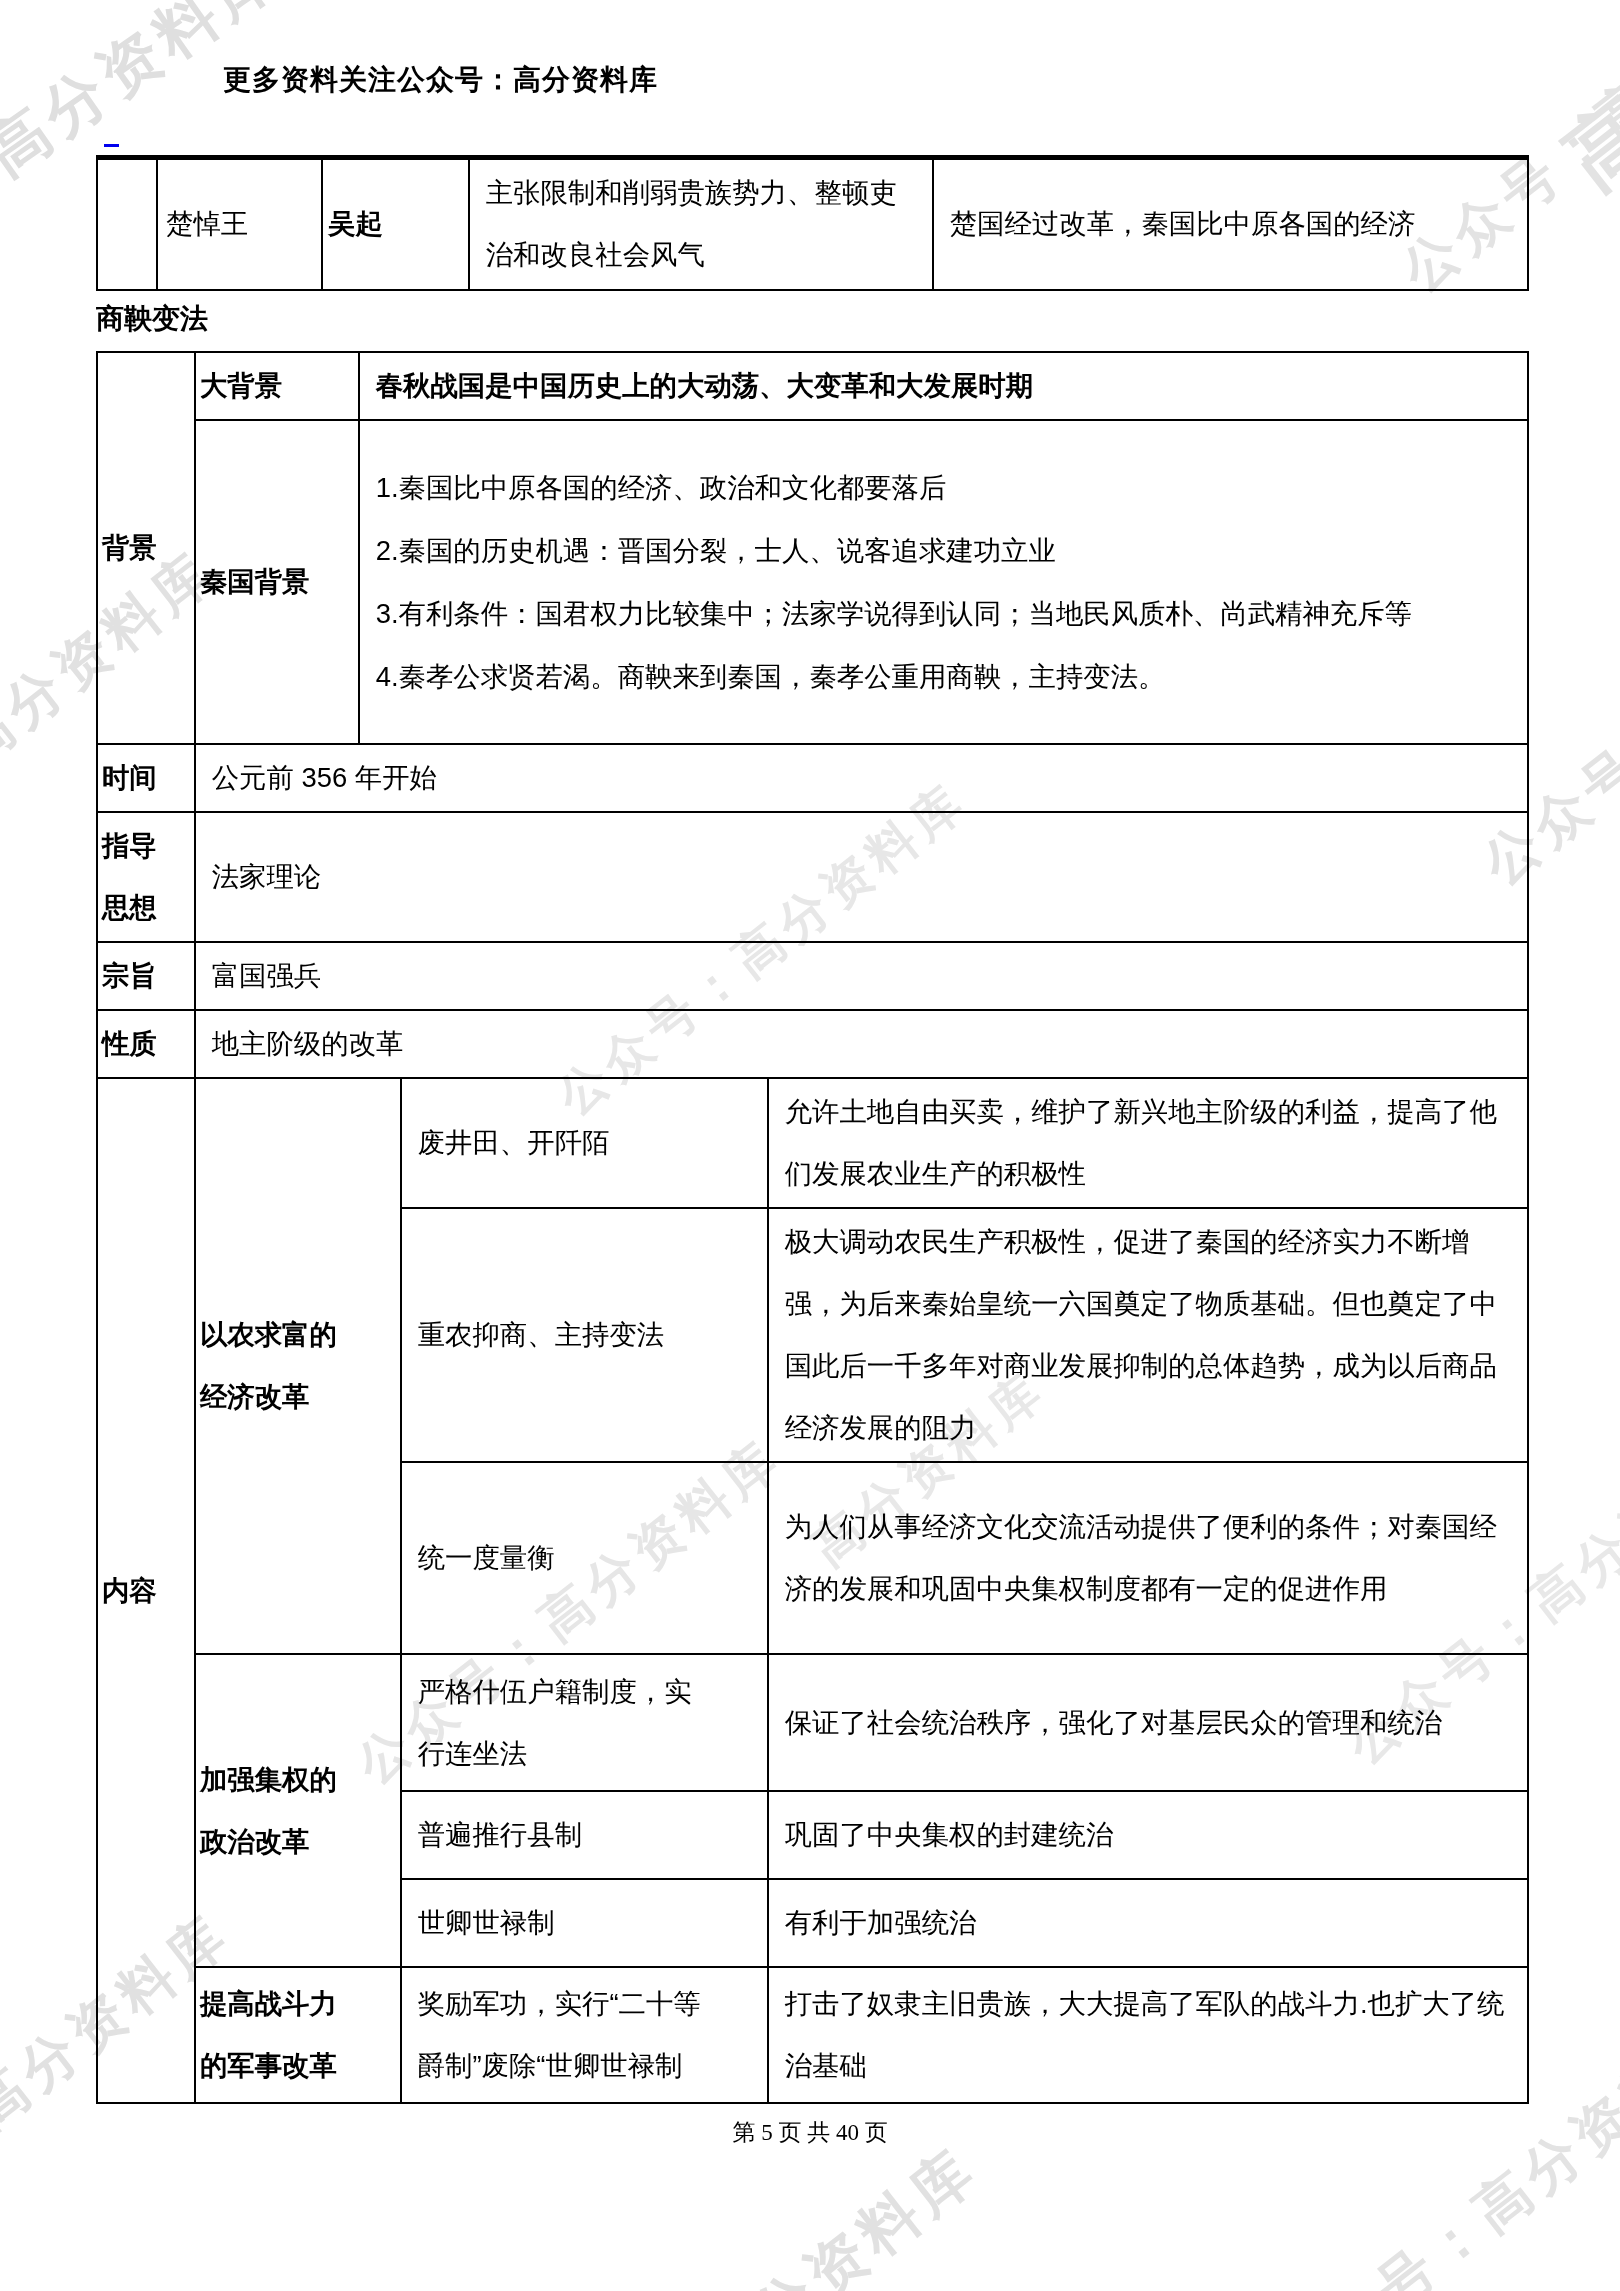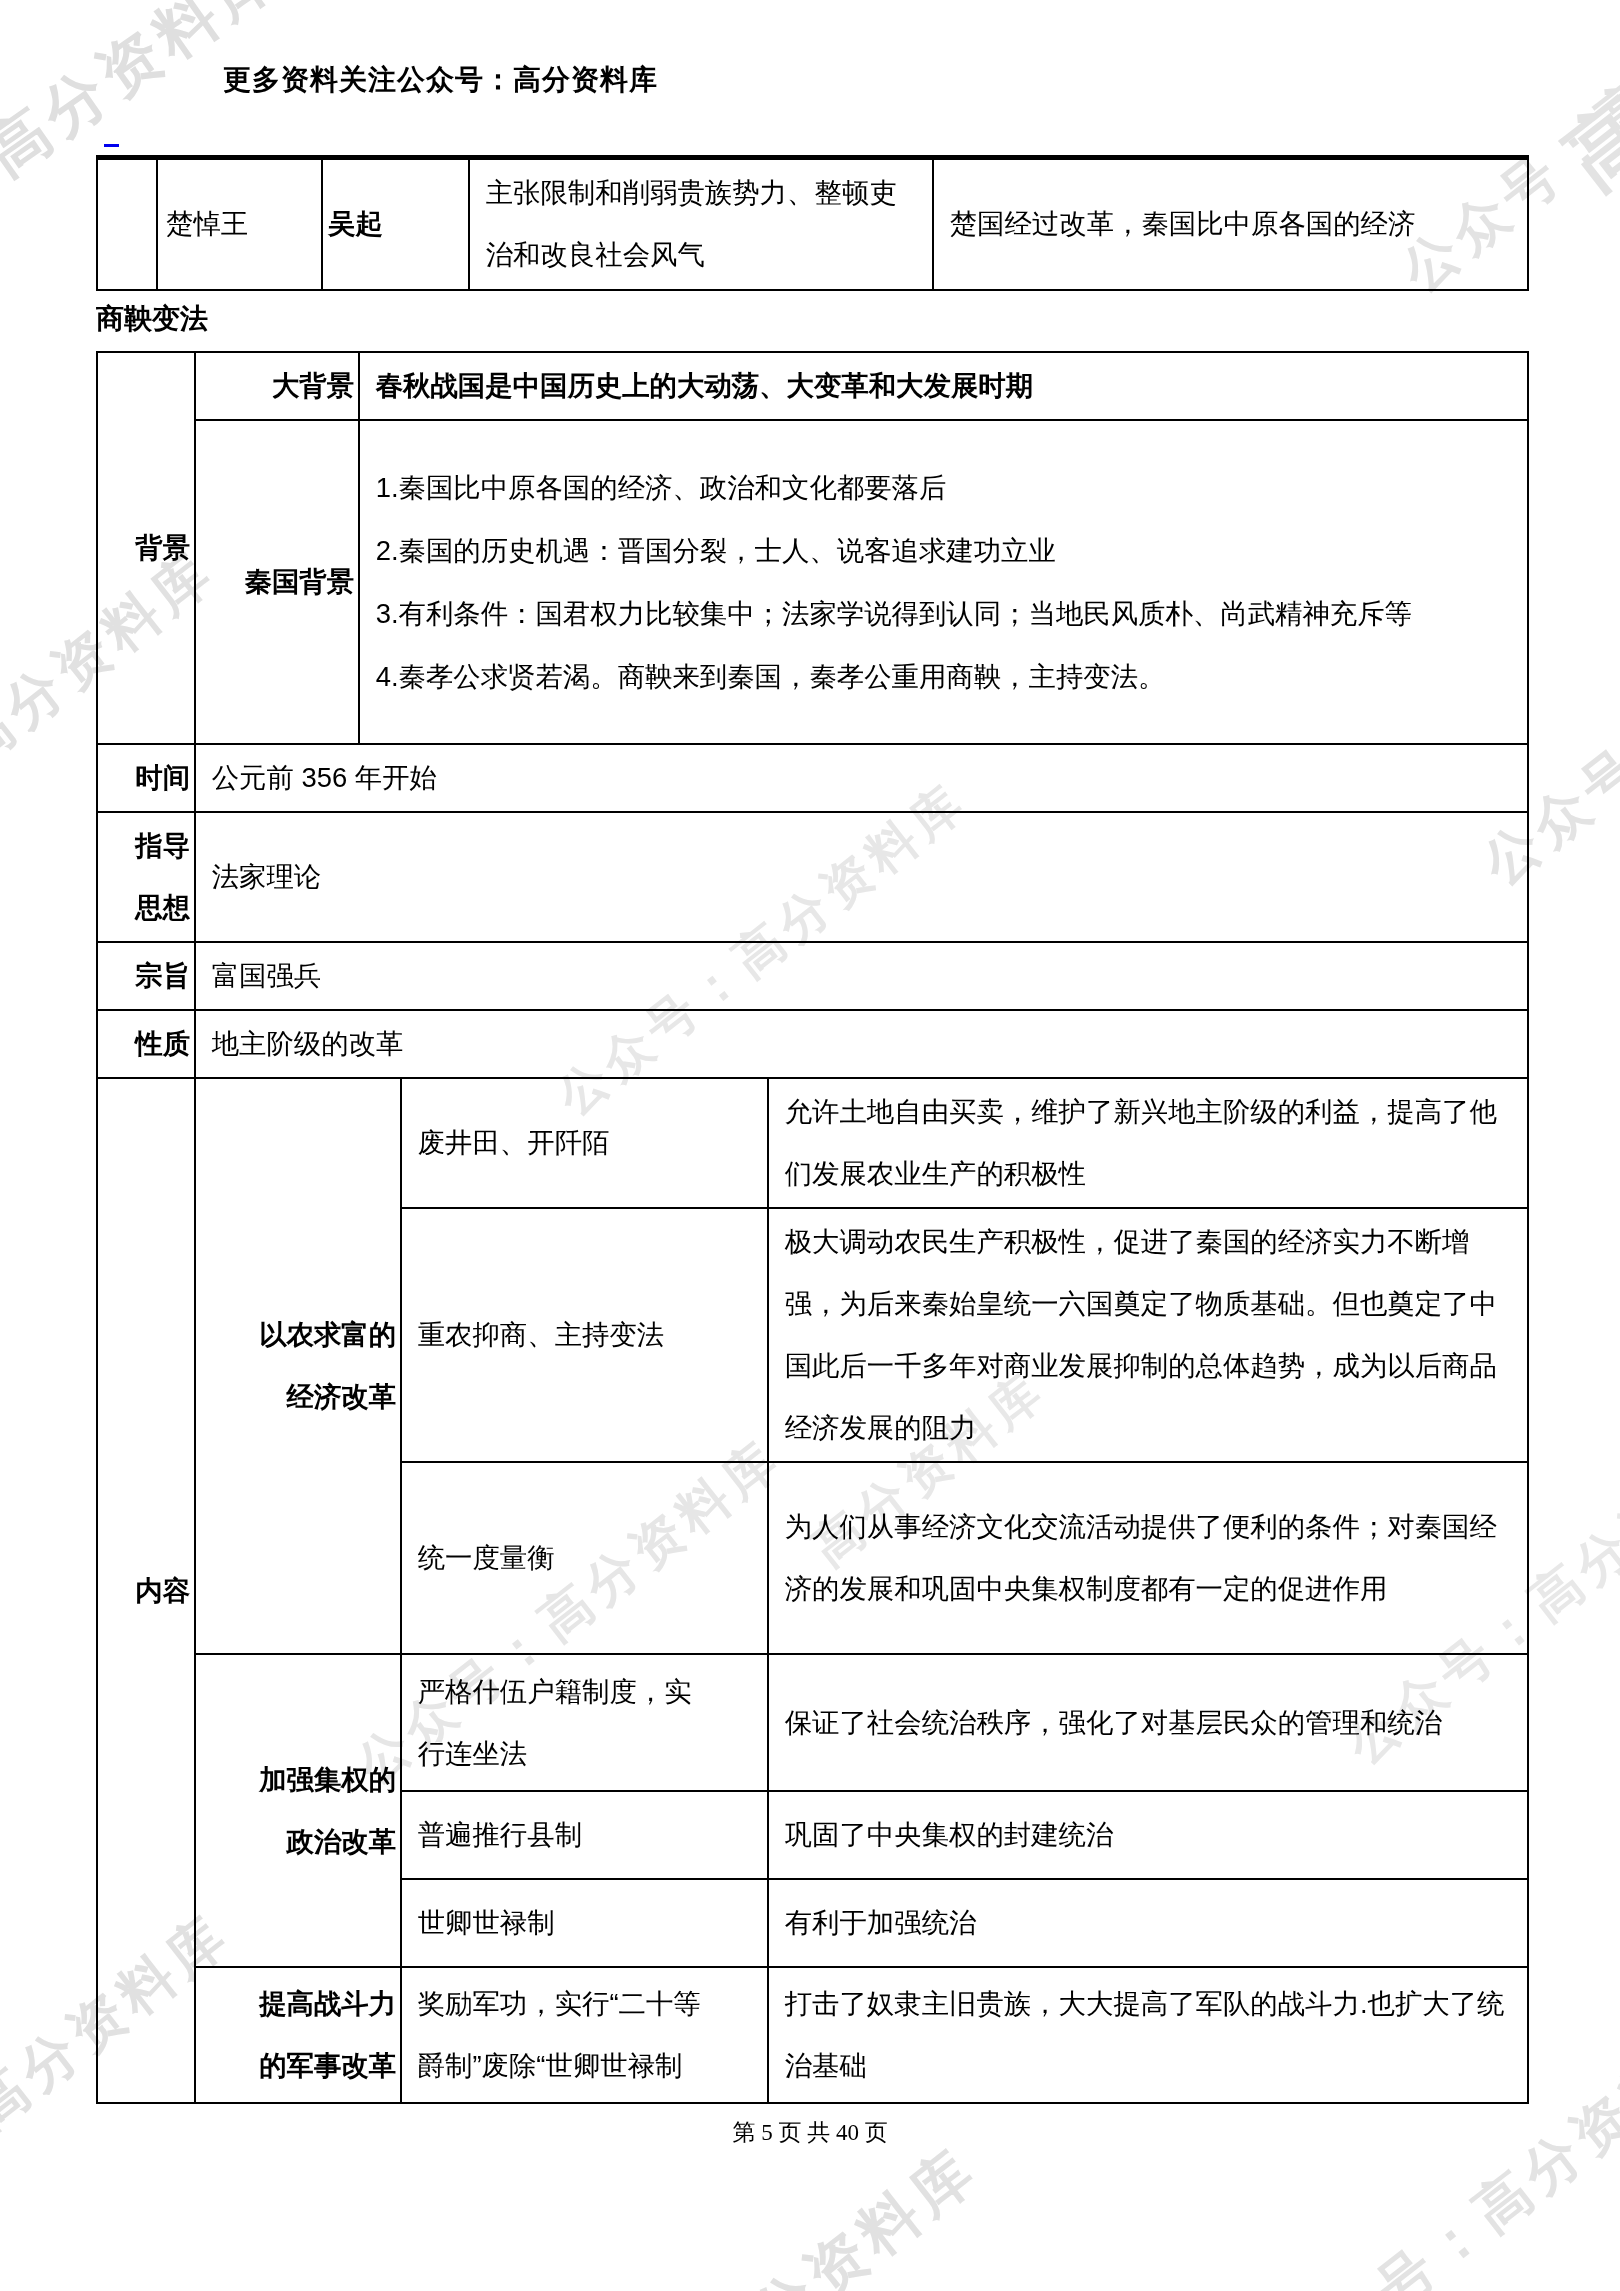--- a/index.html
+++ b/index.html
@@ -45,21 +45,21 @@
   #table2{top:351px;width:1430px;border:2px solid #000;}
   td{
     border:2px solid #000;
     vertical-align:middle;
     font-size:27.4px;
     line-height:62px;
     padding:2px 15.7px;
     box-sizing:border-box;
     overflow:hidden;
   }
-  td.lbl{font-weight:bold;text-align:right;padding:2px 3.9px;font-family:Liberation Serif, serif;}
+  td.lbl{font-weight:bold;text-align:left;padding:2px 3.9px;font-family:Liberation Serif, serif;}
   td.bold{font-weight:bold;}
   td.prewrap{white-space:pre-line;margin-top:18px;}
   tr.thick > td{border-top-width:2.9px;}
   #footer{
     position:absolute;left:0;top:2117px;width:100%;
     text-align:center;
     font-family:"Liberation Serif",serif;
     font-size:23px;z-index:2;
   }
 </style>

